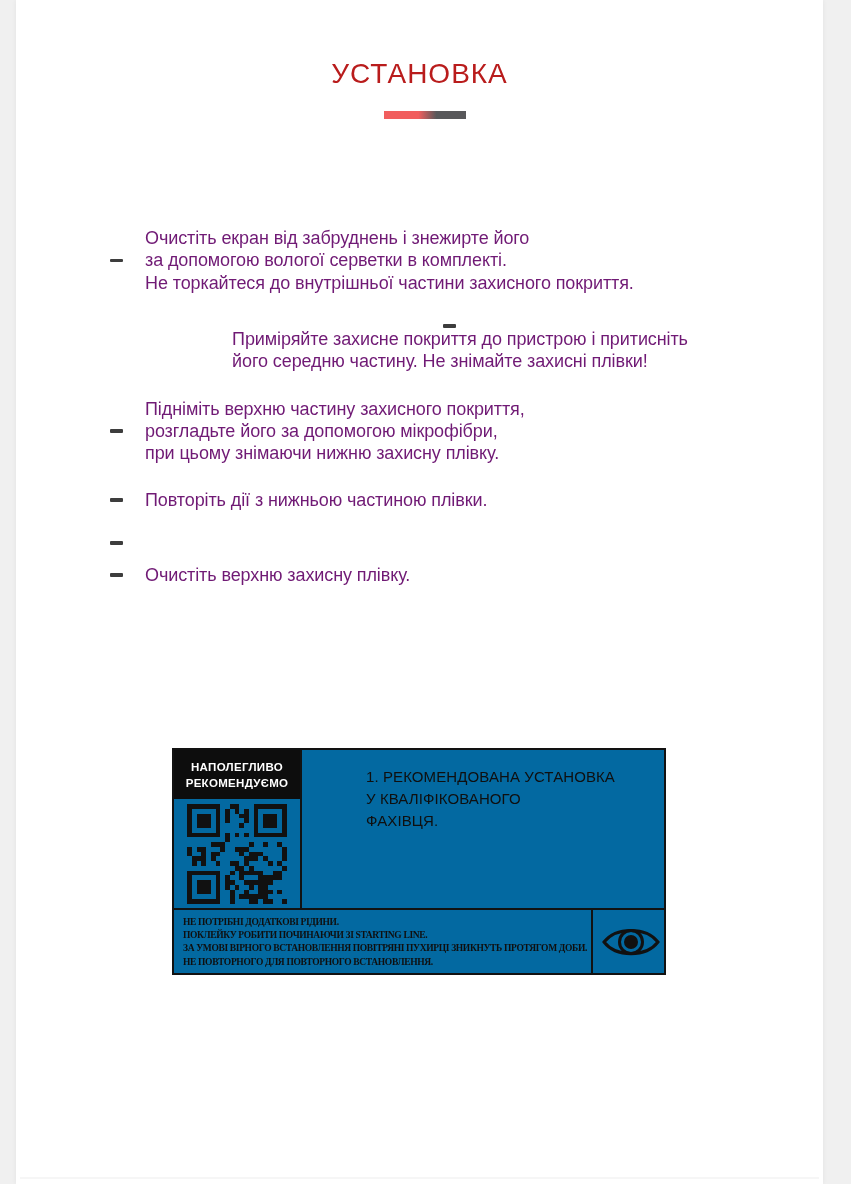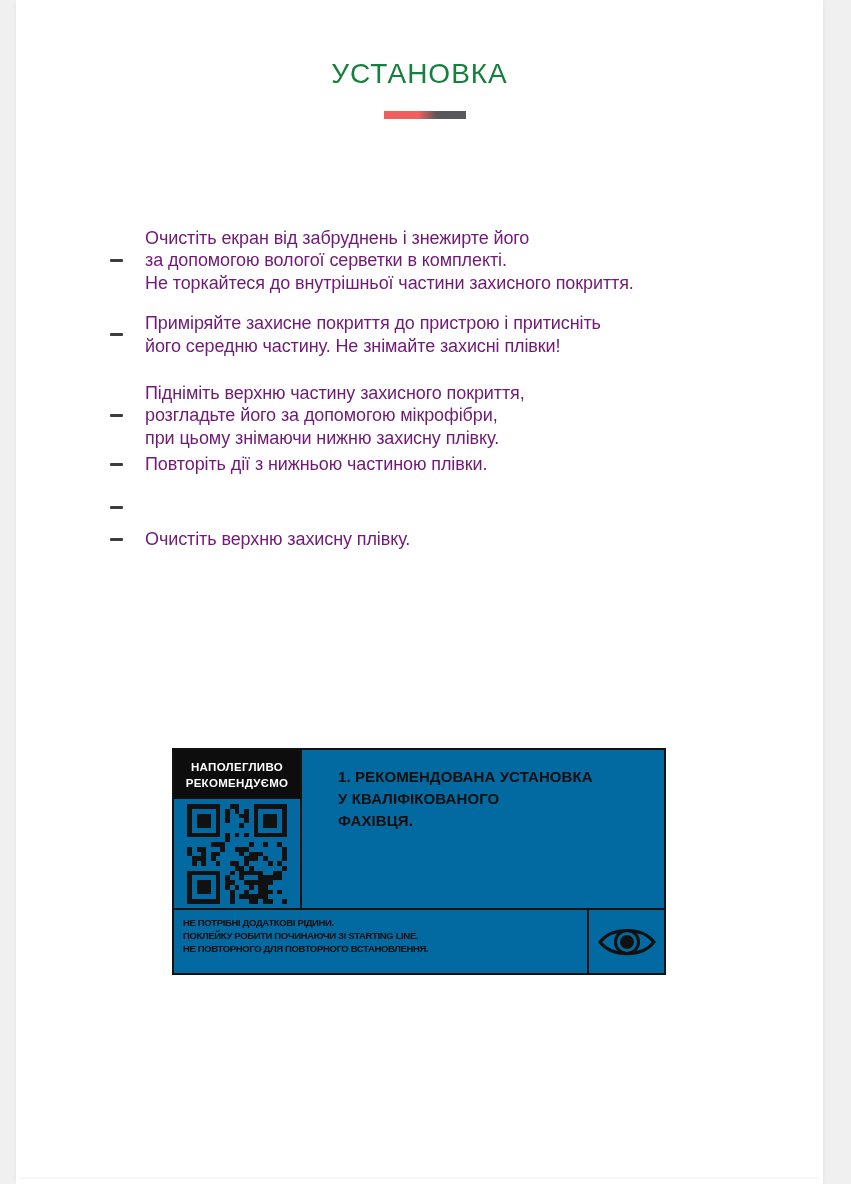--- a/index.html
+++ b/index.html
@@ -17,36 +17,36 @@
     box-shadow:0 0 5px rgba(0,0,0,0.06);
   }
   .card-bottom-line {
     position:absolute; left:4px; right:4px; bottom:5px;
     height:2px; background:#f6f6f6;
   }
   .page-title {
     position:absolute; top:57px; left:0; width:100%;
     text-align:center;
     font-size:28px; line-height:34px; letter-spacing:1px;
-    font-weight:500; color:#15803d;
+    font-weight:500; color:#b91c1c;
   }
   .accent-bar {
     position:absolute; top:111px; left:50%;
     width:82px; height:8px; margin-left:-36px;
     background:linear-gradient(90deg,#f15e5e 0%,#f15e5e 42%,#58585a 64%,#58585a 100%);
   }
   .instructions {
     position:absolute; top:227px; left:94px; width:700px;
   }
   .instruction {
     display:flex; align-items:center;
   }
-  .instruction:nth-child(2){ margin-top:18px; }
+  .instruction:nth-child(2){ margin-top:30px;flex-direction:column; }
   .instruction:nth-child(3){ margin-top:25px; }
-  .instruction:nth-child(4){ margin-top:4px; }
+  .instruction:nth-child(4){ margin-top:24px; }
   .instruction:nth-child(5){ margin-top:30px; }
   .instruction:nth-child(6){ margin-top:19px; }
   .dash {
     flex:none; width:13px; height:3.5px; border-radius:1px;
     background:#3d3d3d; margin-right:22px;
   }
   .instruction-text {
     white-space:pre-line;
     font-size:18px; line-height:22.4px;
     color:#701a75; letter-spacing:-0.1px;
@@ -66,32 +66,32 @@
   }
   .reco-header {
     height:49px; background:#0d0d0d; color:#ffffff;
     display:flex; align-items:center; justify-content:center; text-align:center;
     font-size:11.5px; line-height:16px; font-weight:bold;
     letter-spacing:0.3px; white-space:pre-line;
   }
   .qr-wrap { flex:1; display:flex; align-items:center; justify-content:center; }
   .reco-top-right {
     flex:1; padding:16px 6px 0 36px;
-    font-weight:bold; color:#0f0f0f;
+    font-weight:normal; color:#0f0f0f;margin-left:28px;
   }
   .reco-point {
     white-space:pre-line;
     font-size:15px; line-height:22px; letter-spacing:0.1px;
   }
   .reco-point + .reco-point { margin-top:26px; }
   .reco-bottom { display:flex; flex:1; }
   .reco-notes {
     flex:1; border-right:2px solid #121212;
     padding:6px 4px 0 9px;
-    font-weight:bold; color:#0f0f0f;
+    font-weight:bold; color:#0f0f0f;font-family:Liberation Serif, serif;
   }
   .reco-note {
     font-size:9.5px; line-height:13.2px; letter-spacing:-0.35px;
     white-space:nowrap;
   }
   .eye-cell {
     width:75px; flex:none;
     display:flex; align-items:center; justify-content:center;
   }
 </style>
@@ -352,20 +352,21 @@
       <div class="reco-top-right">
         <div class="reco-point">1. РЕКОМЕНДОВАНА УСТАНОВКА
 У КВАЛІФІКОВАНОГО
 ФАХІВЦЯ.</div>
       </div>
     </div>
     <div class="reco-bottom">
       <div class="reco-notes">
         <div class="reco-note">НЕ ПОТРІБНІ ДОДАТКОВІ РІДИНИ.</div>
         <div class="reco-note">ПОКЛЕЙКУ РОБИТИ ПОЧИНАЮЧИ ЗІ STARTING LINE.</div>
+        <div class="reco-note">ЗА УМОВІ ВІРНОГО ВСТАНОВЛЕННЯ ПОВІТРЯНІ ПУХИРЦІ ЗНИКНУТЬ ПРОТЯГОМ ДОБИ.</div>
         <div class="reco-note">НЕ ПОВТОРНОГО ДЛЯ ПОВТОРНОГО ВСТАНОВЛЕННЯ.</div>
       </div>
       <div class="eye-cell">
         <svg width="58" height="40" viewBox="0 0 58 40">
           <path d="M2 20 C 14 4.5, 44 4.5, 56 20 C 44 35.5, 14 35.5, 2 20 Z" fill="none" stroke="#111" stroke-width="3" stroke-linejoin="miter"></path>
           <circle cx="29" cy="20" r="11.5" fill="none" stroke="#111" stroke-width="3"></circle>
           <circle cx="29" cy="20" r="7" fill="#111"></circle>
         </svg>
       </div>
     </div>

